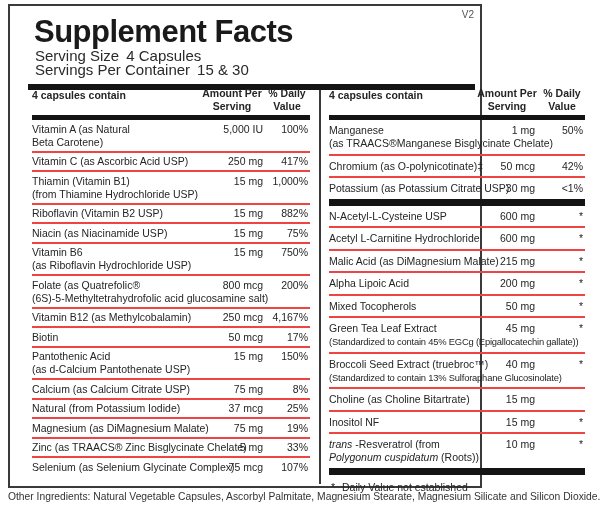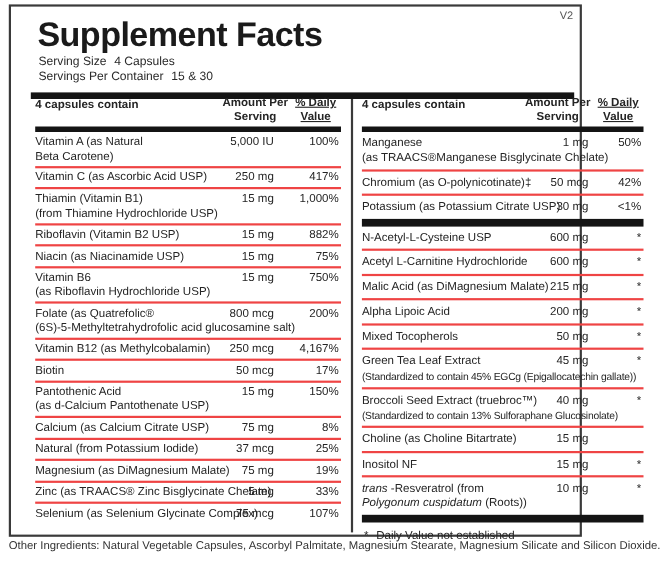--- a/index.html
+++ b/index.html
@@ -3,46 +3,46 @@
 <meta charset="utf-8">
 <style>
   * { margin:0; padding:0; box-sizing:border-box; }
   body { background:#fff; }
   .canvas {
     position:relative; width:600px; height:513px; background:#ffffff;
     font-family:"Liberation Sans", sans-serif; color:#222;
     overflow:hidden;
   }
   .panel {
-    position:absolute; left:8px; top:4px; width:521px; height:484px;
+    position:absolute; left:8px; top:4px; width:474px; height:484px;
     border:2px solid #3a3a3a; background:#fff;
   }
   .title {
     position:absolute; left:24px; top:8px;
     font-size:31px; font-weight:bold; letter-spacing:-0.5px; color:#1a1a1a;
     white-space:nowrap;
   }
   .version { position:absolute; right:6px; top:3px; font-size:10px; color:#555; }
-  .serving { position:absolute; left:25px; top:43px; font-size:11px; line-height:14px; color:#2a2a2a; }
+  .serving { position:absolute; left:25px; top:43px; font-size:15px; line-height:14px; color:#2a2a2a; }
   .serving .line { display:flex; gap:7px; white-space:nowrap; }
   .topbar { position:absolute; left:18px; right:5px; top:78px; height:6px; background:#141414; }
   .coldivider { position:absolute; left:309px; top:84px; bottom:2px; width:2px; background:#3a3a3a; }
   .col { position:absolute; top:84px; font-size:10.5px; color:#252525; }
   .col-left  { left:22px;  width:278px; }
   .col-right { left:319px; width:256px; }
   .hdr { position:relative; height:30px; border-bottom:5px solid #141414; font-weight:bold; }
   .hname { position:absolute; left:0; bottom:14px; white-space:nowrap; }
   .hamt { position:absolute; right:42px; bottom:3px; width:72px; text-align:center; line-height:12.5px;margin-left:20px; }
-  .hdv  { position:absolute; right:-4px; bottom:3px; width:54px; text-align:center; line-height:12.5px;text-decoration:underline; }
+  .hdv  { position:absolute; right:-4px; bottom:3px; width:54px; text-align:center; line-height:12.5px; }
   .row { position:relative; border-bottom:2px solid #ef4444; padding:2.5px 0 2px; line-height:13px; }
   .col-right .row { padding:4px 0 3.5px; }
   .row:last-child, .row.nobord { border-bottom:none; }
   .l1 { position:relative; min-height:13px; }
   .nm { display:block; white-space:nowrap; }
-  .amt { position:absolute; top:0; right:61px; white-space:nowrap; }
+  .amt { position:absolute; top:0; right:47px; white-space:nowrap; }
   .col-right .amt { right:50px; }
   .dv { position:absolute; top:0; right:2px; white-space:nowrap; }
   .l2 { white-space:nowrap; }
   .tight { font-size:9.4px; letter-spacing:-0.2px; }
   .ital { font-style:italic; }
   .bigbar { height:7px; background:#141414; }
   .footnote { display:flex; padding-top:6px; line-height:13px; }
   .footnote .sym { width:13px; padding-left:2px; }
   .other-ing { position:absolute; left:8px; top:491px; width:590px; font-size:10.3px; color:#333; white-space:nowrap; }
 </style>

